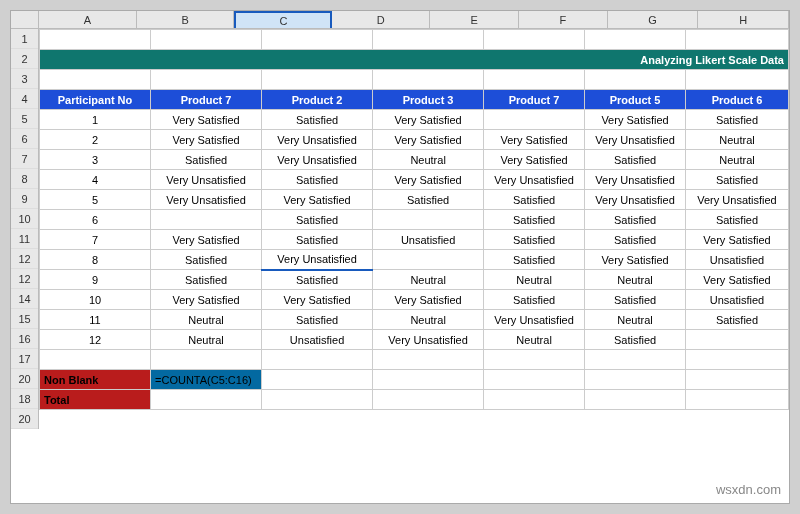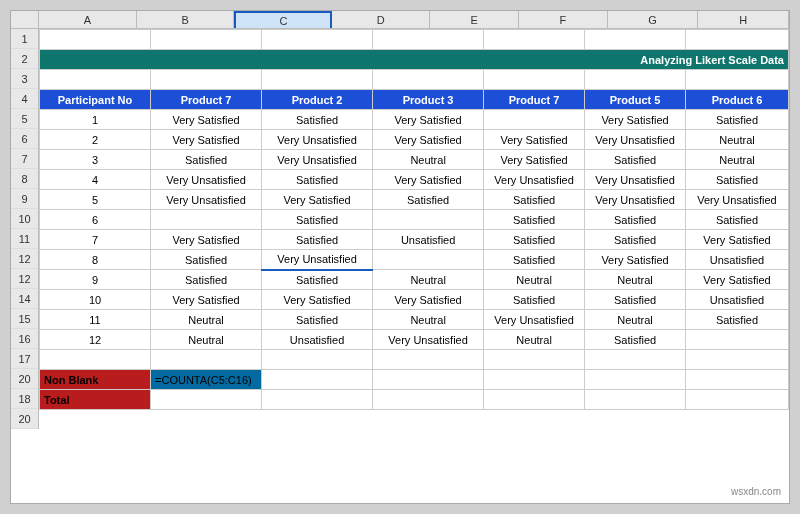--- a/index.html
+++ b/index.html
@@ -110,21 +110,21 @@
       background: #d6e4f0;
       font-weight: bold;
     }
     .summary-label-row td:first-child {
       background: #b91c1c;
     }
     .wsxdn-watermark {
       position: absolute;
       bottom: 6px;
       right: 8px;
-      font-size: 10px;
+      font-size: 13px;
       color: #888;
       font-family: Arial, sans-serif;
       margin-top: 16px;
     }
     .col-b { width: 110px; }
     .col-c { width: 110px; }
     .col-d { width: 110px; }
     .col-e { width: 110px; }
     .col-f { width: 100px; }
     .col-g { width: 100px; }

